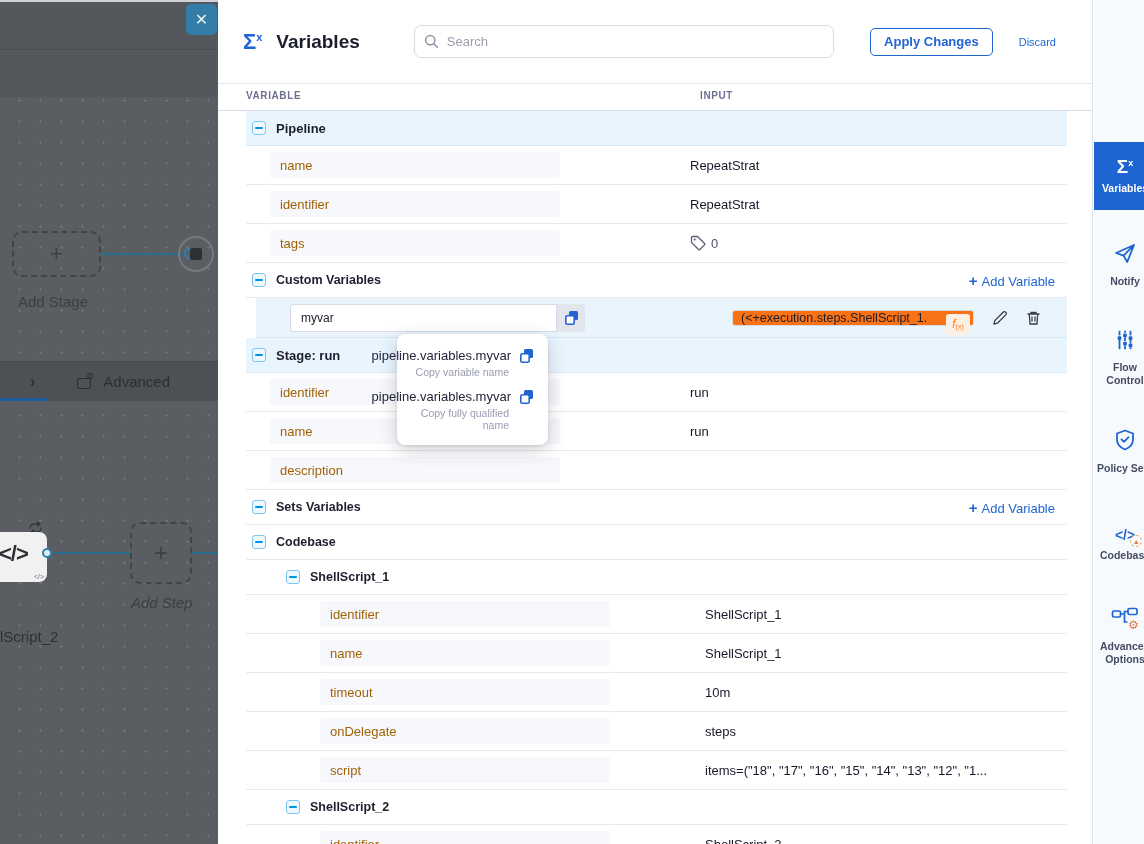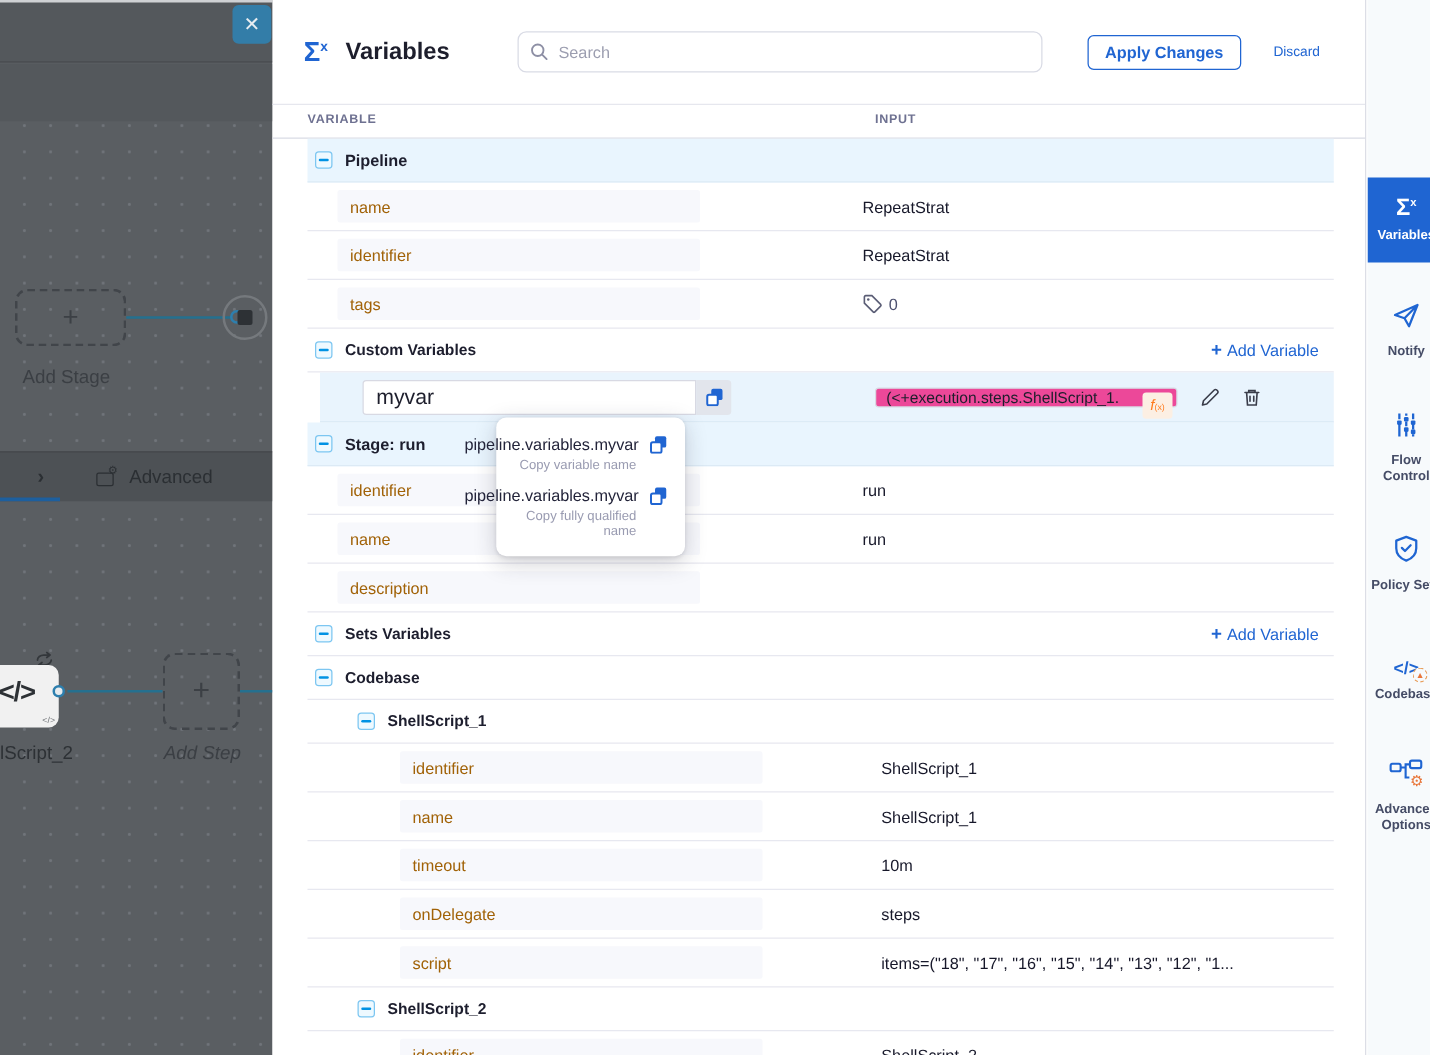--- a/index.html
+++ b/index.html
@@ -35,21 +35,21 @@
   .tab-underline { position:absolute; left:0; top:398px; width:48px; height:3px; background:#1d5f9e; }
   .loop-ic { position:absolute; left:27px; top:521px; }
   .step-card { position:absolute; left:-9px; top:532px; width:56px; height:50px; background:#f1f1f1; border-radius:8px; }
   .step-card .code { position:absolute; left:8px; top:9px; font-size:22px; font-weight:700; color:#2d3135; letter-spacing:-1px; }
   .step-card .mini { position:absolute; right:3px; bottom:2px; font-size:7px; color:#6d7175; }
   .ring2 { position:absolute; left:42px; top:548px; width:10px; height:10px; border:2.5px solid #2d7fae; border-radius:50%; background:#e7ebee; }
   .conn2 { position:absolute; left:54px; top:552px; width:76px; height:2px; background:#25708f; }
   .conn3 { position:absolute; left:192px; top:552px; width:26px; height:2px; background:#25708f; }
   .add-step-node { position:absolute; left:130px; top:522px; width:62px; height:62px; border:2px dashed #41454a; border-radius:10px;
     display:flex; align-items:center; justify-content:center; color:#3c4045; font-size:24px; font-weight:300; }
-  .lbl-script2 { position:absolute; left:0px; top:594px; font-size:15px; color:#2d3135; }
+  .lbl-script2 { position:absolute; left:0px; top:628px; font-size:15px; color:#2d3135; }
   .lbl-add-step { position:absolute; left:131px; top:594px; font-size:15px; color:#3b3f44;font-style:italic; }
 
   
   .panel { position:absolute; left:218px; top:0; width:875px; height:844px; background:#fff; border-right:1px solid #dcdee6; }
   .p-header { height:84px; display:flex; align-items:center; padding:0 36px 0 25px; border-bottom:1px solid #e6e7ee; }
   .sigma { color:#2065d2; font-size:22px; font-weight:700; line-height:1; }
   .sigma sup { font-size:11px; font-weight:700; }
   .p-title { margin-left:14px; font-size:19px; font-weight:700; color:#1d1e2c; }
   .search-wrap { position:relative; margin-left:54px; width:420px; }
   .search-wrap svg { position:absolute; left:10px; top:9px; }
@@ -80,26 +80,26 @@
   .add-var b { font-size:15px; font-weight:600; margin-right:4px; }
   .chip { height:26px; background:#f7f8fc; border-radius:2px; width:290px; display:flex; align-items:center;
     padding-left:10px; font-size:13px; color:#a16207; flex:none; }
   .chip.c1 { margin-left:24px; } .chip.c2 { margin-left:74px; }
   .val { position:absolute; font-size:13px; color:#17182a; white-space:nowrap; }
   .val.v1 { left:444px; } .val.v2 { left:459px; }
   .val.tagsv { display:flex; align-items:center; gap:5px; color:#4d5170; }
 
   .row.custom { height:40px; background:#e9f4fd; border-bottom-color:#d8e7f4; margin-left:10px; padding-left:34px; }
   .name-in { width:267px; height:28px; border:1px solid #d8d9e3; border-radius:3px 0 0 3px; padding:0 10px;
-    font-size:17px; color:#1d1e2c; outline:none; font-family:inherit; background:#fff; }
+    font-size:12px; color:#1d1e2c; outline:none; font-family:inherit; background:#fff; }
   .copy-btn { width:28px; height:28px; background:#e2e5ec; border:none; border-radius:0 3px 3px 0;
     display:flex; align-items:center; justify-content:center; cursor:pointer; }
   .expr-wrap { position:absolute; left:444px; display:flex; align-items:center; }
-  .expr { position:relative; width:242px; height:16px; background:#ec4899; border:1px solid #d8d9e3; border-radius:3px;
-    display:flex; align-items:center; padding:0 30px 0 8px; }
+  .expr { position:relative; width:242px; height:16px; background:#f97316; border:1px solid #d8d9e3; border-radius:3px;
+    display:flex; align-items:center; padding:0 30px 0 8px;margin-left:32px; }
   .expr-text { font-size:12.5px; color:#1d1e2c; white-space:nowrap; overflow:hidden; width:200px; }
   .fx { position:absolute; right:3px; top:3px; width:24px; height:21px; background:#fcefe3; border-radius:3px;
     color:#ff7b1d; font-size:12px; font-style:italic; display:flex; align-items:center; justify-content:center; cursor:pointer; }
   .fx small { font-size:7px; font-style:normal; margin-top:4px; }
   .rowicon { margin-left:18px; cursor:pointer; display:flex; }
 
   
   .popover { position:absolute; left:397px; top:334px; width:151px; background:#fff; border-radius:8px;
     box-shadow:0 5px 18px rgba(40,41,61,.22), 0 1px 3px rgba(40,41,61,.12); padding:14px 14px 14px 10px; z-index:50; }
   .pop-item { margin-bottom:11px; }

